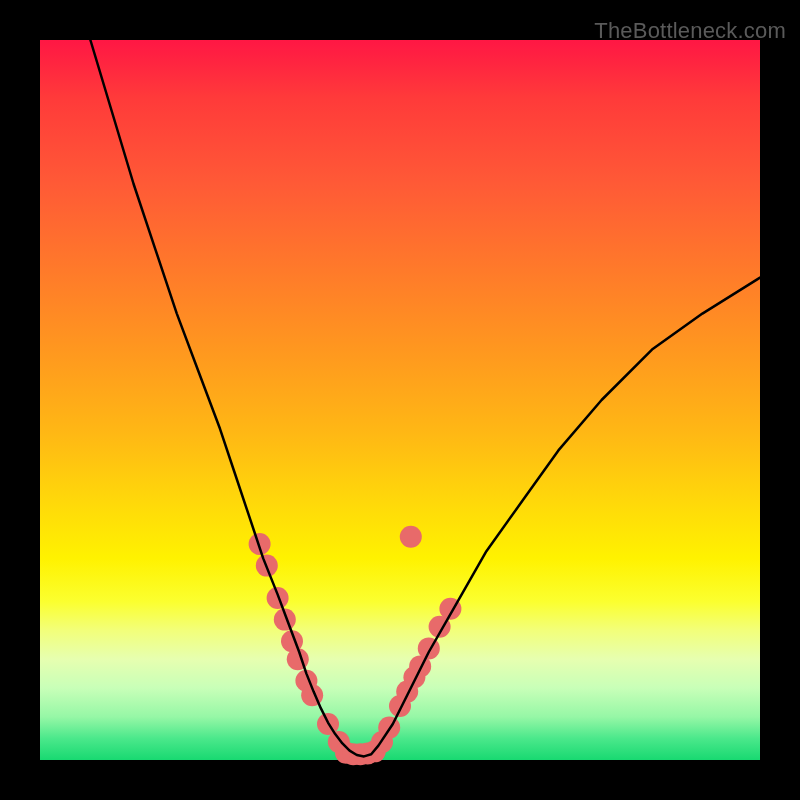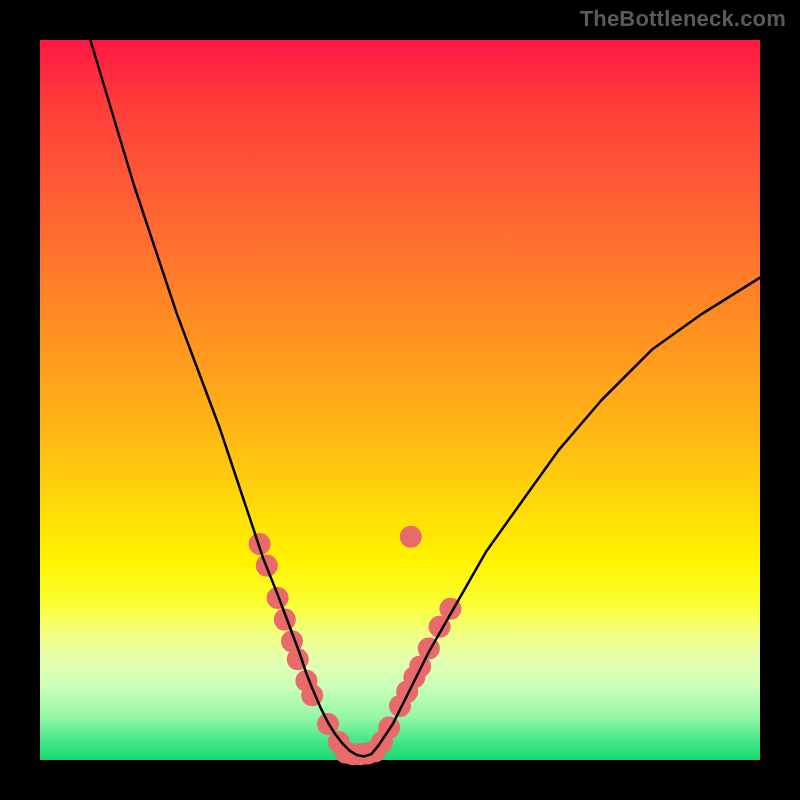--- a/index.html
+++ b/index.html
@@ -46,25 +46,25 @@
   svg.curve {
     position: absolute;
     left: 0;
     top: 0;
     width: 720px;
     height: 720px;
     overflow: visible;
   }
   .watermark {
     position: absolute;
-    top: 6px;
+    top: 18px;
     right: 14px;
     color: #5a5a5a;
     font-size: 22px;
-    font-weight: 700;
+    font-weight: 400;
     letter-spacing: 0.2px;
     user-select: none;
   }
 </style>
 </head>
 <body>
 
 <div class="frame">
   <div class="watermark">TheBottleneck.com</div>
 

